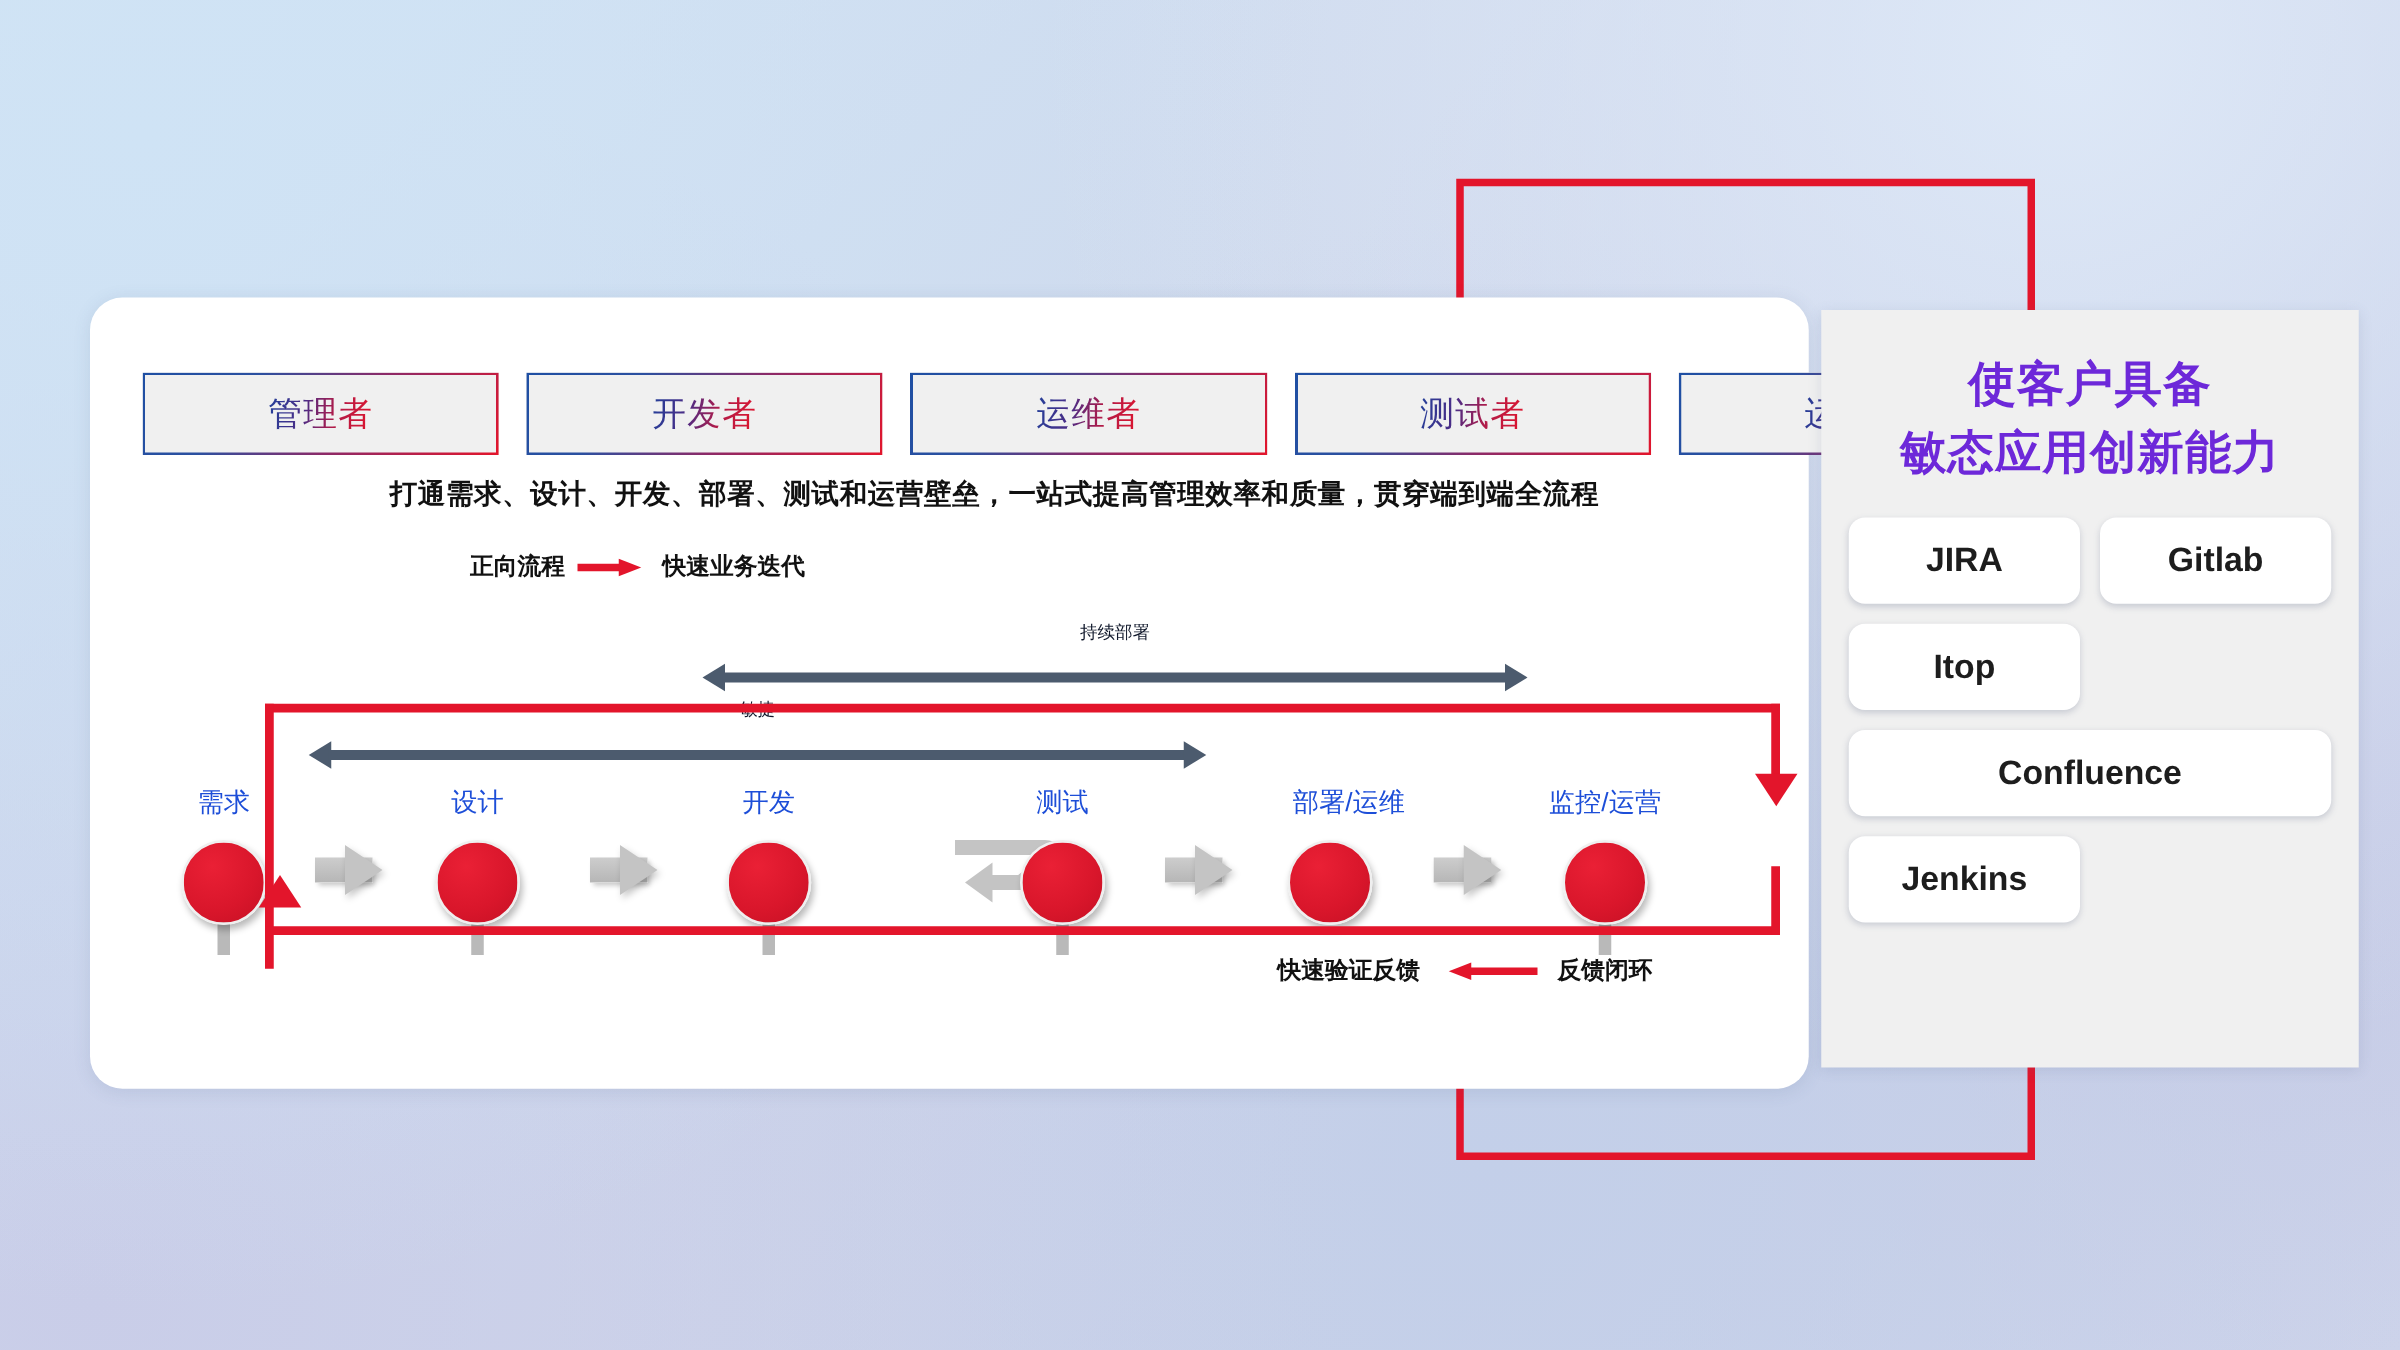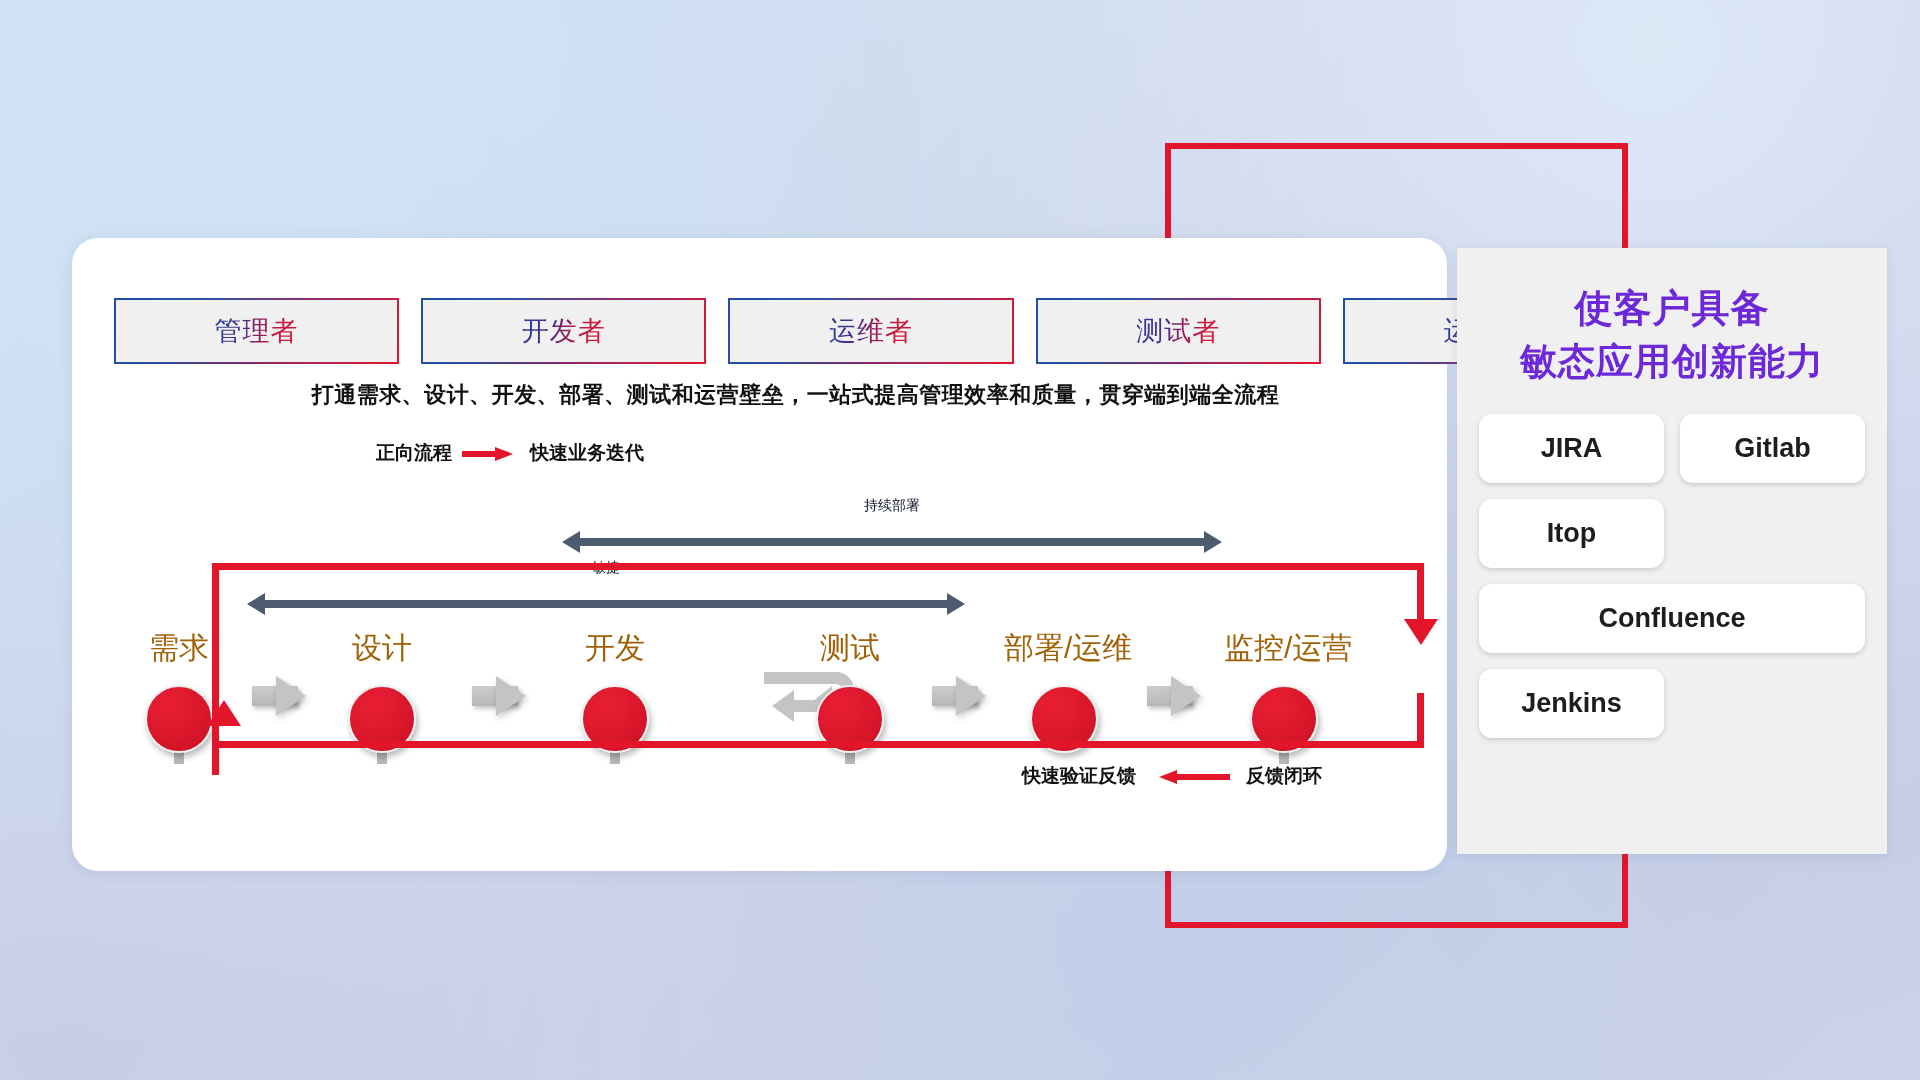--- a/index.html
+++ b/index.html
@@ -99,21 +99,21 @@
     border:17px solid transparent;border-top:26px solid #e3152b;z-index:4;
   }
   .loop-arrow-up{
     position:absolute;left:135px;top:445px;width:0;height:0;
     border:17px solid transparent;border-bottom:26px solid #e3152b;z-index:4;
   }
 
   
   .stage-row{position:absolute;left:0;top:390px;width:100%;height:130px;}
   .stage{position:absolute;width:120px;text-align:center;}
-  .stage-name{font-size:30px;color:#a16207;margin-bottom:16px;white-space:nowrap;}
+  .stage-name{font-size:21px;color:#1d4ed8;margin-bottom:16px;white-space:nowrap;}
   .bubble{
     width:64px;height:64px;border-radius:50%;margin:0 auto;
     background:radial-gradient(circle at 36% 30%,#ea2035 0%,#d9162b 58%,#c51024 100%);
     border:2px solid #efefef;
     box-shadow:2px 4px 6px rgba(0,0,0,.28);
     position:relative;z-index:3;
   }
   .tail{
     position:absolute;left:50%;margin-left:-5px;top:94px;width:10px;height:42px;
     background:#b9b9b9;z-index:1;

